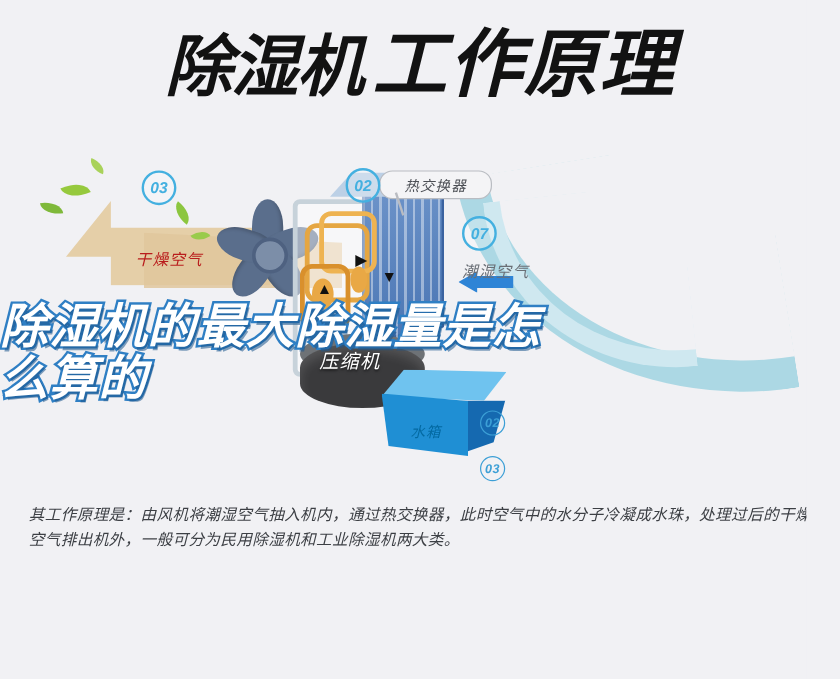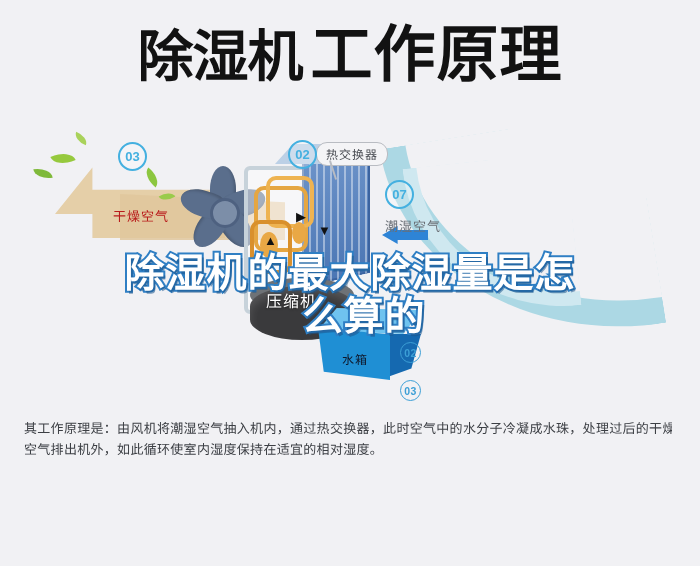--- a/index.html
+++ b/index.html
@@ -14,20 +14,21 @@
     font-family: "Liberation Sans", "DejaVu Sans", sans-serif;
     overflow: hidden;
     position: relative;
   }
   .page {
     position: relative;
     width: 672px;
     height: 566px;
     background: #f1f1f4;
     overflow: hidden;
+    font-style: italic;
   }
 
   
   .heading {
     position: absolute;
     left: 0;
     top: 24px;
     width: 700px;
     text-align: center;
     white-space: nowrap;
@@ -283,41 +284,41 @@
     left: 66px; top: 26px;
     width: 38px; height: 48px;
     background: #1569b0;
     clip-path: polygon(0 0, 100% -8%, 72% 72%, 0 92%);
   }
   .tank-label {
     position: absolute;
     left: 24px;
     top: 42px;
     font-size: 12px;
-    color: #0f172a;
+    color: #0369a1;
     letter-spacing: 1px;
   }
 
   
   .intake-arrow {
     position: absolute;
     left: 382px;
     top: 106px;
     width: 46px;
     height: 18px;
     background: #2e84d6;
     clip-path: polygon(100% 22%, 100% 78%, 34% 78%, 34% 100%, 0 50%, 34% 0, 34% 22%);
   }
 
   
   .callout {
     position: absolute;
     left: 316px;
     top: 22px;
-    padding: 2px 9px 3px;
+    padding: 2px 20px 3px;
     border: 1.5px solid #b9bcc2;
     border-radius: 11px;
     background: #f4f4f6;
     font-size: 12px;
     color: #4c4f55;
     letter-spacing: 1px;
   }
   .callout-tail {
     position: absolute;
     left: 332px;
@@ -356,34 +357,32 @@
     letter-spacing: 1px;
     text-align: right;
   }
 
   
   .overlay-title {
     position: absolute;
     left: 0;
     top: 252px;
     width: 700px;
-    text-align: center;
     font-size: 40px;
     font-weight: 700;
     line-height: 1.08;
     letter-spacing: 1px;
     color: #ffffff;
     -webkit-text-stroke: 4px #2f7fc4;
     paint-order: stroke fill;
     text-shadow: 2px 3px 0 rgba(28,86,140,.55);
     pointer-events: none;
   }
   .overlay-title .ol-line2 {
     display: block;
-    margin-left: 28px;
   }
 
   
   .legend {
     position: absolute;
     left: 400px;
     top: 304px;
     width: 290px;
   }
   .legend-row {
@@ -511,16 +510,16 @@
       <span class="legend-num">03</span>
     </div>
   </div>
 
   <div class="overlay-title">
     <span class="ol-line1">除湿机的最大除湿量是怎</span>
     <span class="ol-line2">么算的</span>
   </div>
 
   <div class="body-copy">
-    <p>其工作原理是：由风机将潮湿空气抽入机内，通过热交换器，此时空气中的水分子冷凝成水珠，处理过后的干燥空气排出机外，如此循环使室内湿度保持在适宜的相对湿度。</p>
+    <p>其工作原理是：由风机将潮湿空气抽入机内，通过热交换器，此时空气中的水分子冷凝成水珠，处理过后的干燥空气排出机外，一般可分为民用除湿机和工业除湿机两大类。</p>
   </div>
 
 </div>
 
 </body></html>

